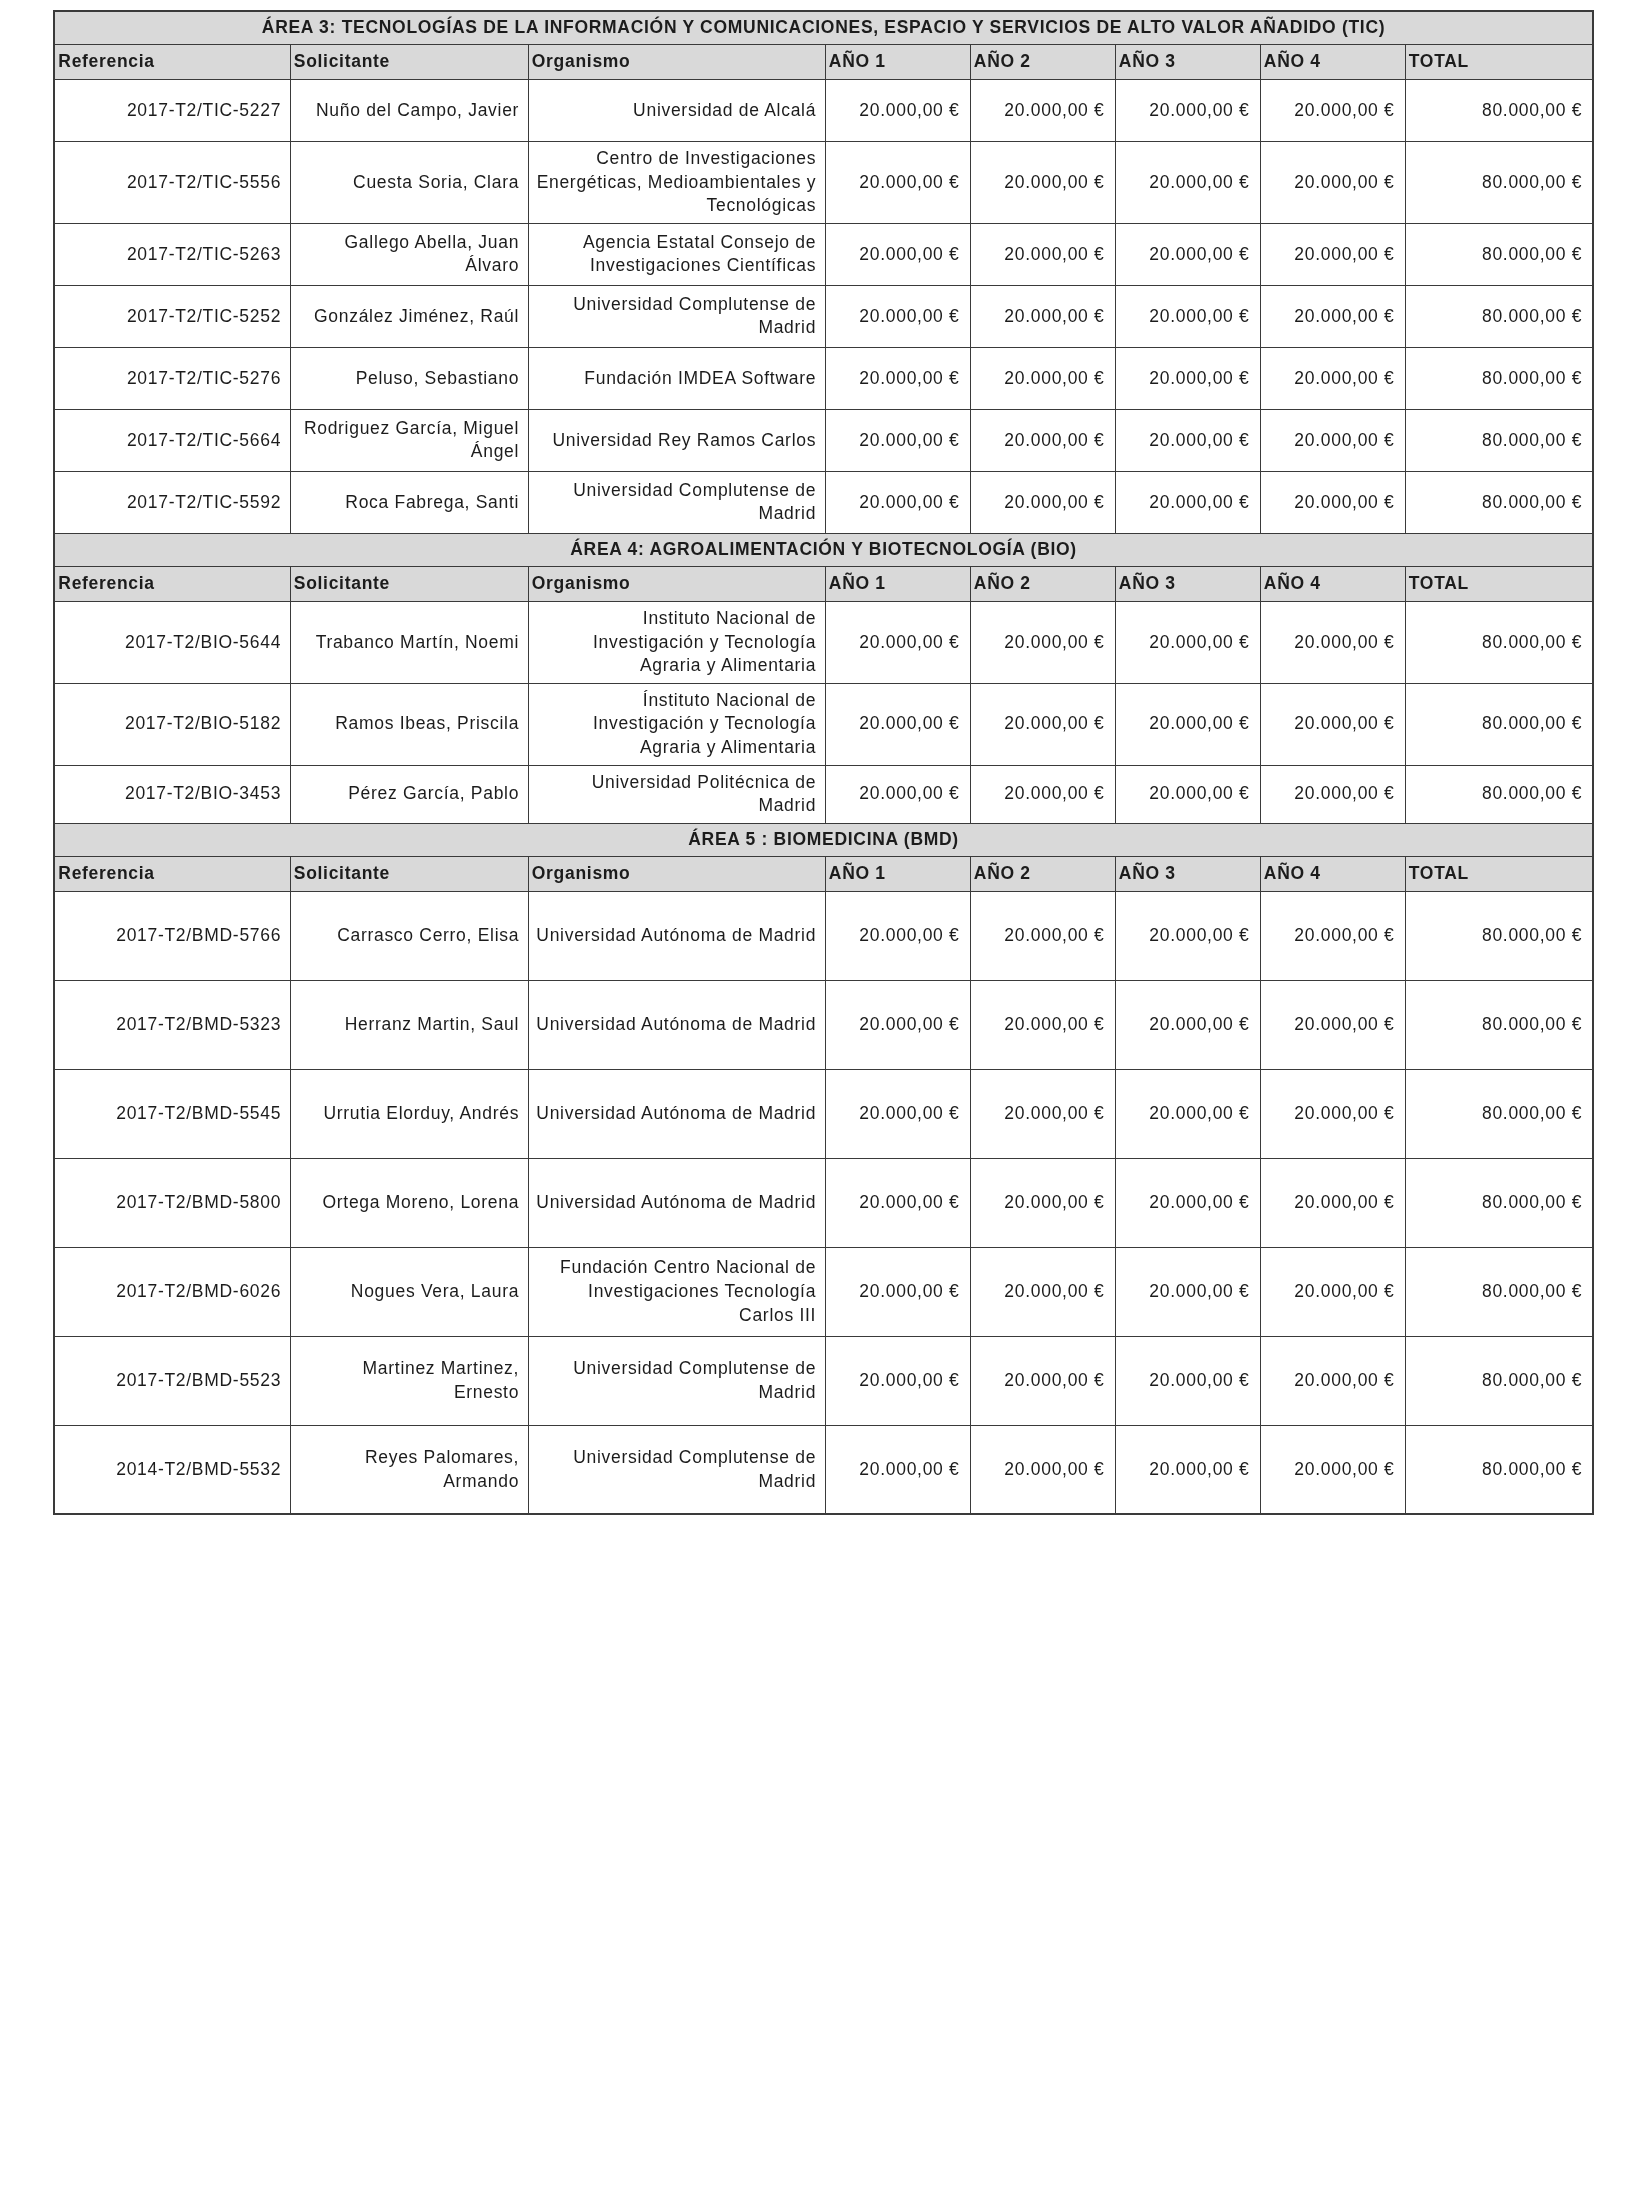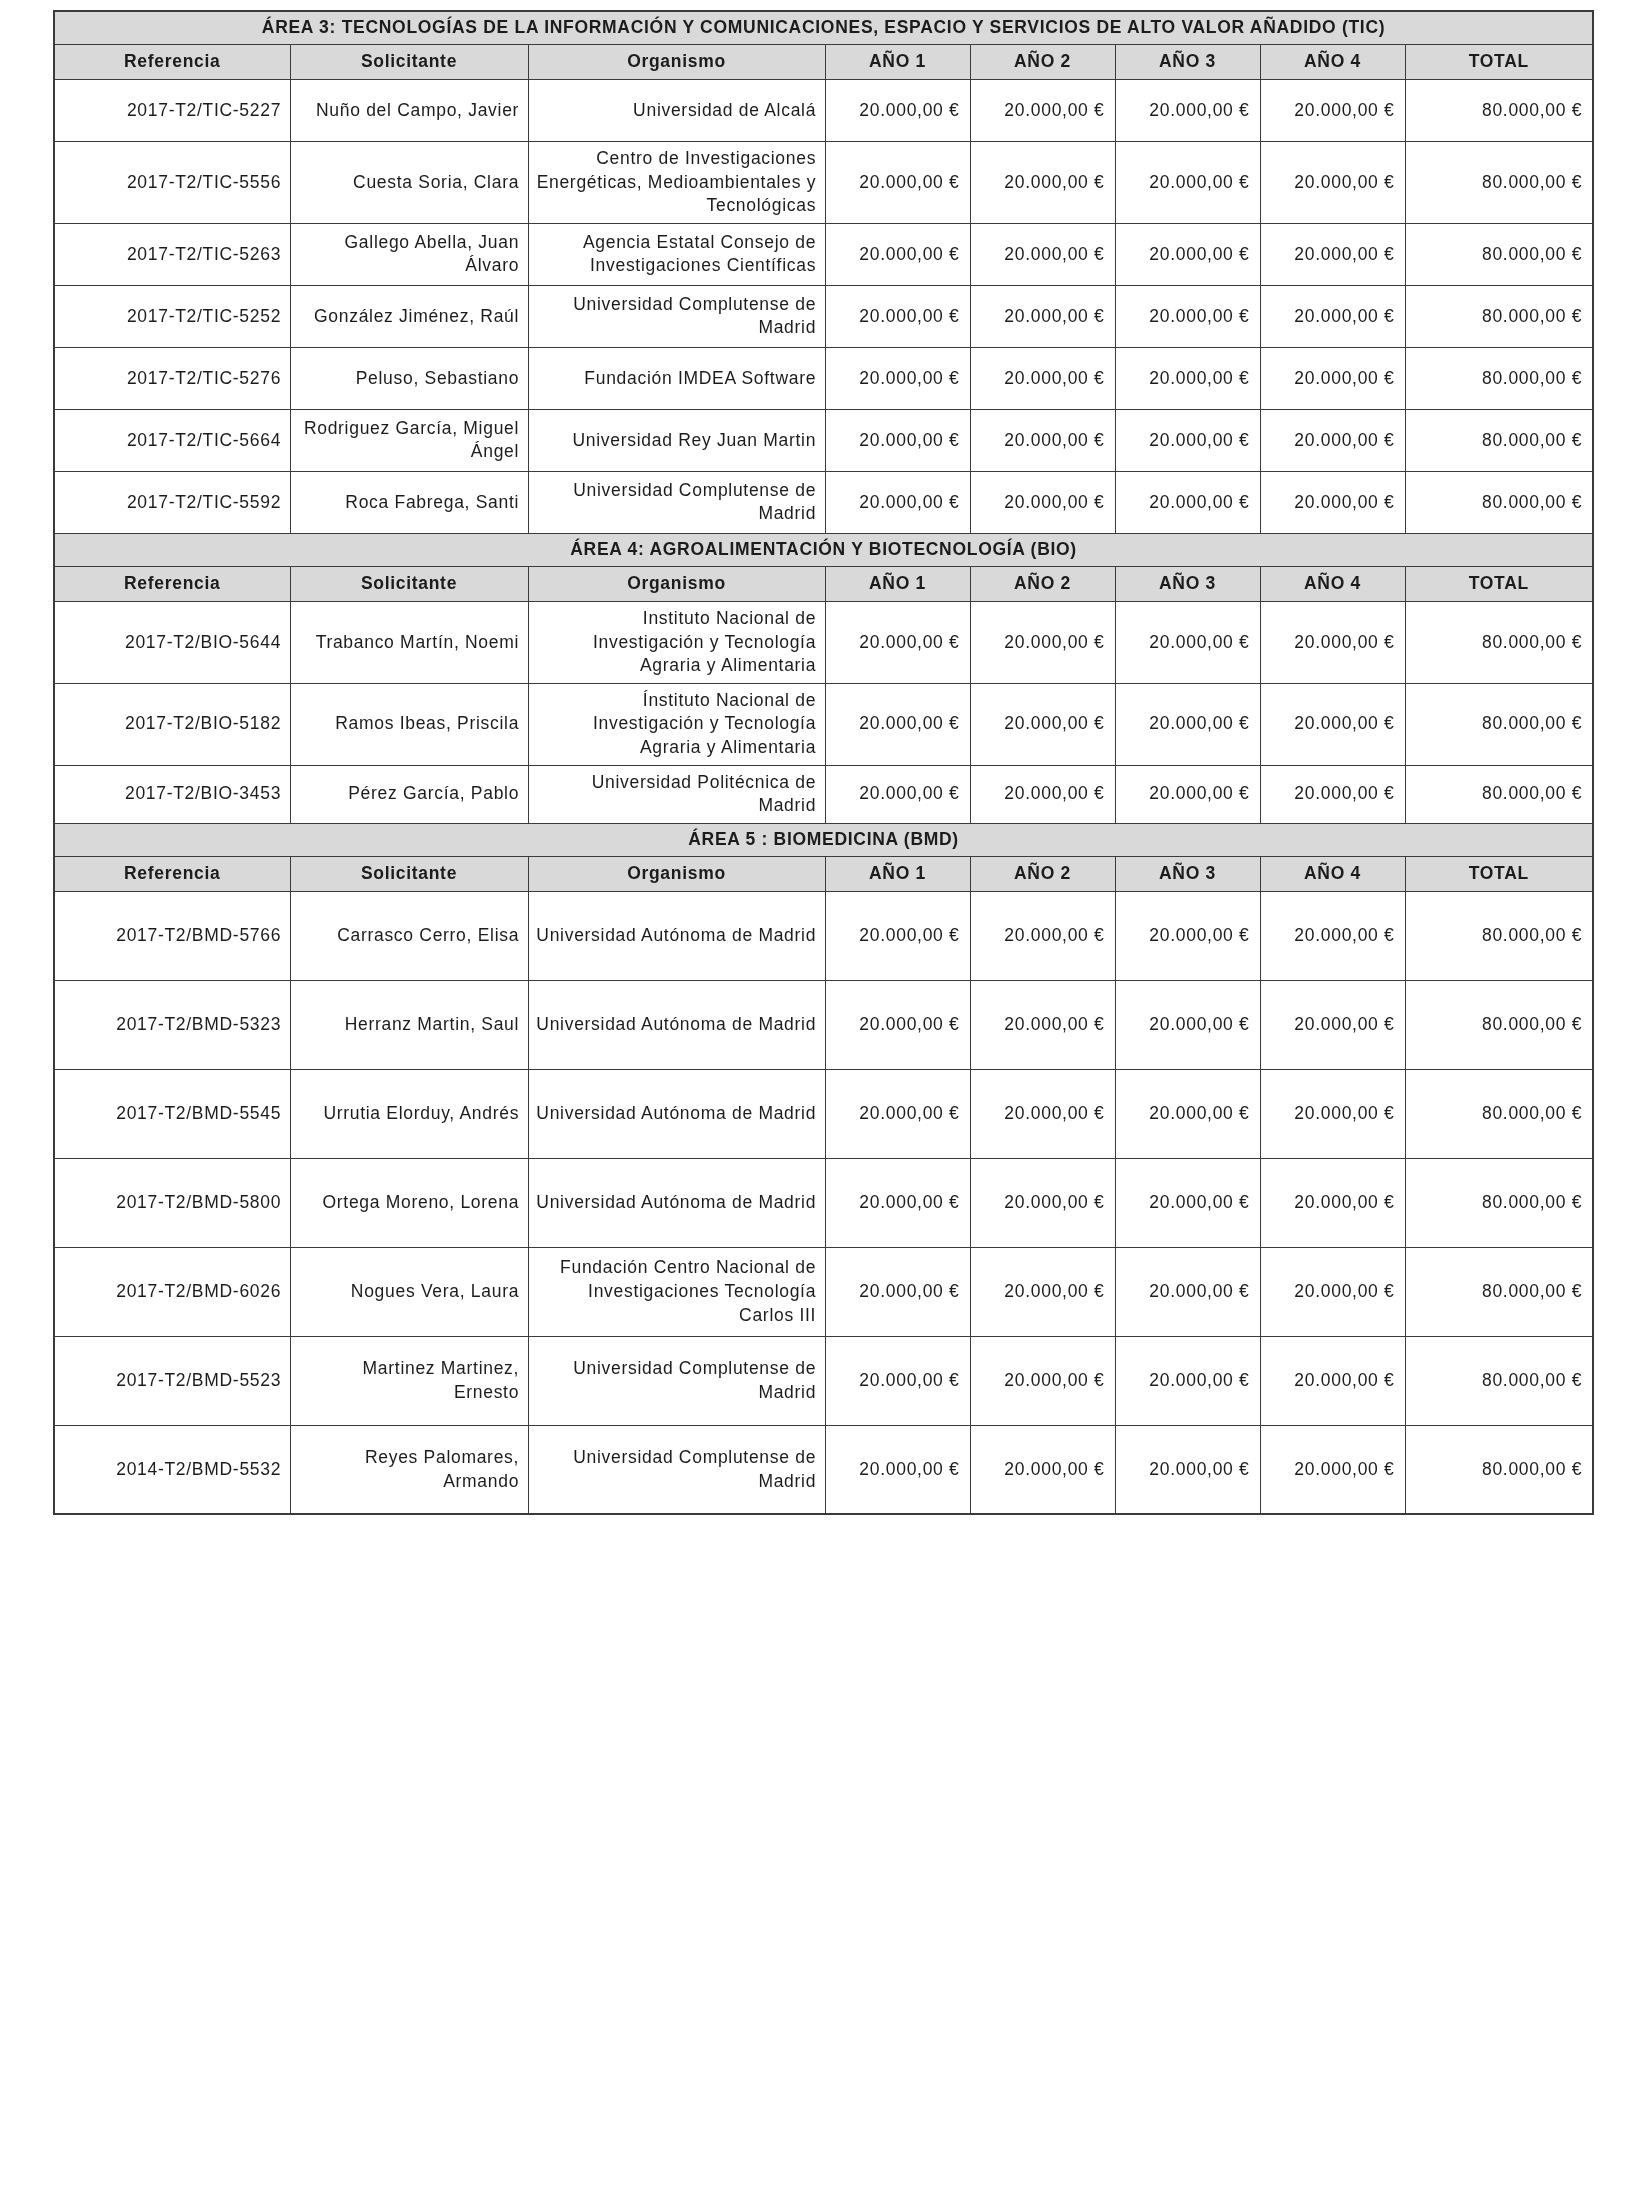--- a/index.html
+++ b/index.html
@@ -32,21 +32,21 @@
   }
   tr.section-title-row{height:33px;}
   tr.column-header-row{height:35px;}
   .section-title-row td{
     background:var(--header-bg);
     font-weight:700;text-align:center;
     padding:4.2px 6.7px;
   }
   .column-header-row th{
     background:var(--header-bg);
-    font-weight:700;text-align:center;
+    font-weight:700;text-align:left;
     padding:4.2px 3.3px;
   }
   td.txt{text-align:right;padding:5px 8.4px 5px 6.7px;}
   td.num{text-align:right;padding:5px 10px 5px 3.3px;white-space:nowrap;}
   tr.sec-0{height:62px;}
   tr.sec-1{height:52px;}
   tr.sec-2{height:89px;}
 </style>
 </head>
 <body>
@@ -123,21 +123,21 @@
           <td class="txt">Fundación IMDEA Software</td>
           <td class="num">20.000,00 €</td>
           <td class="num">20.000,00 €</td>
           <td class="num">20.000,00 €</td>
           <td class="num">20.000,00 €</td>
           <td class="num">80.000,00 €</td>
         </tr>
         <tr class="data-row sec-0">
           <td class="txt">2017-T2/TIC-5664</td>
           <td class="txt">Rodriguez García, Miguel Ángel</td>
-          <td class="txt">Universidad Rey Juan Martin</td>
+          <td class="txt">Universidad Rey Ramos Carlos</td>
           <td class="num">20.000,00 €</td>
           <td class="num">20.000,00 €</td>
           <td class="num">20.000,00 €</td>
           <td class="num">20.000,00 €</td>
           <td class="num">80.000,00 €</td>
         </tr>
         <tr class="data-row sec-0">
           <td class="txt">2017-T2/TIC-5592</td>
           <td class="txt">Roca Fabrega, Santi</td>
           <td class="txt">Universidad Complutense de Madrid</td>

